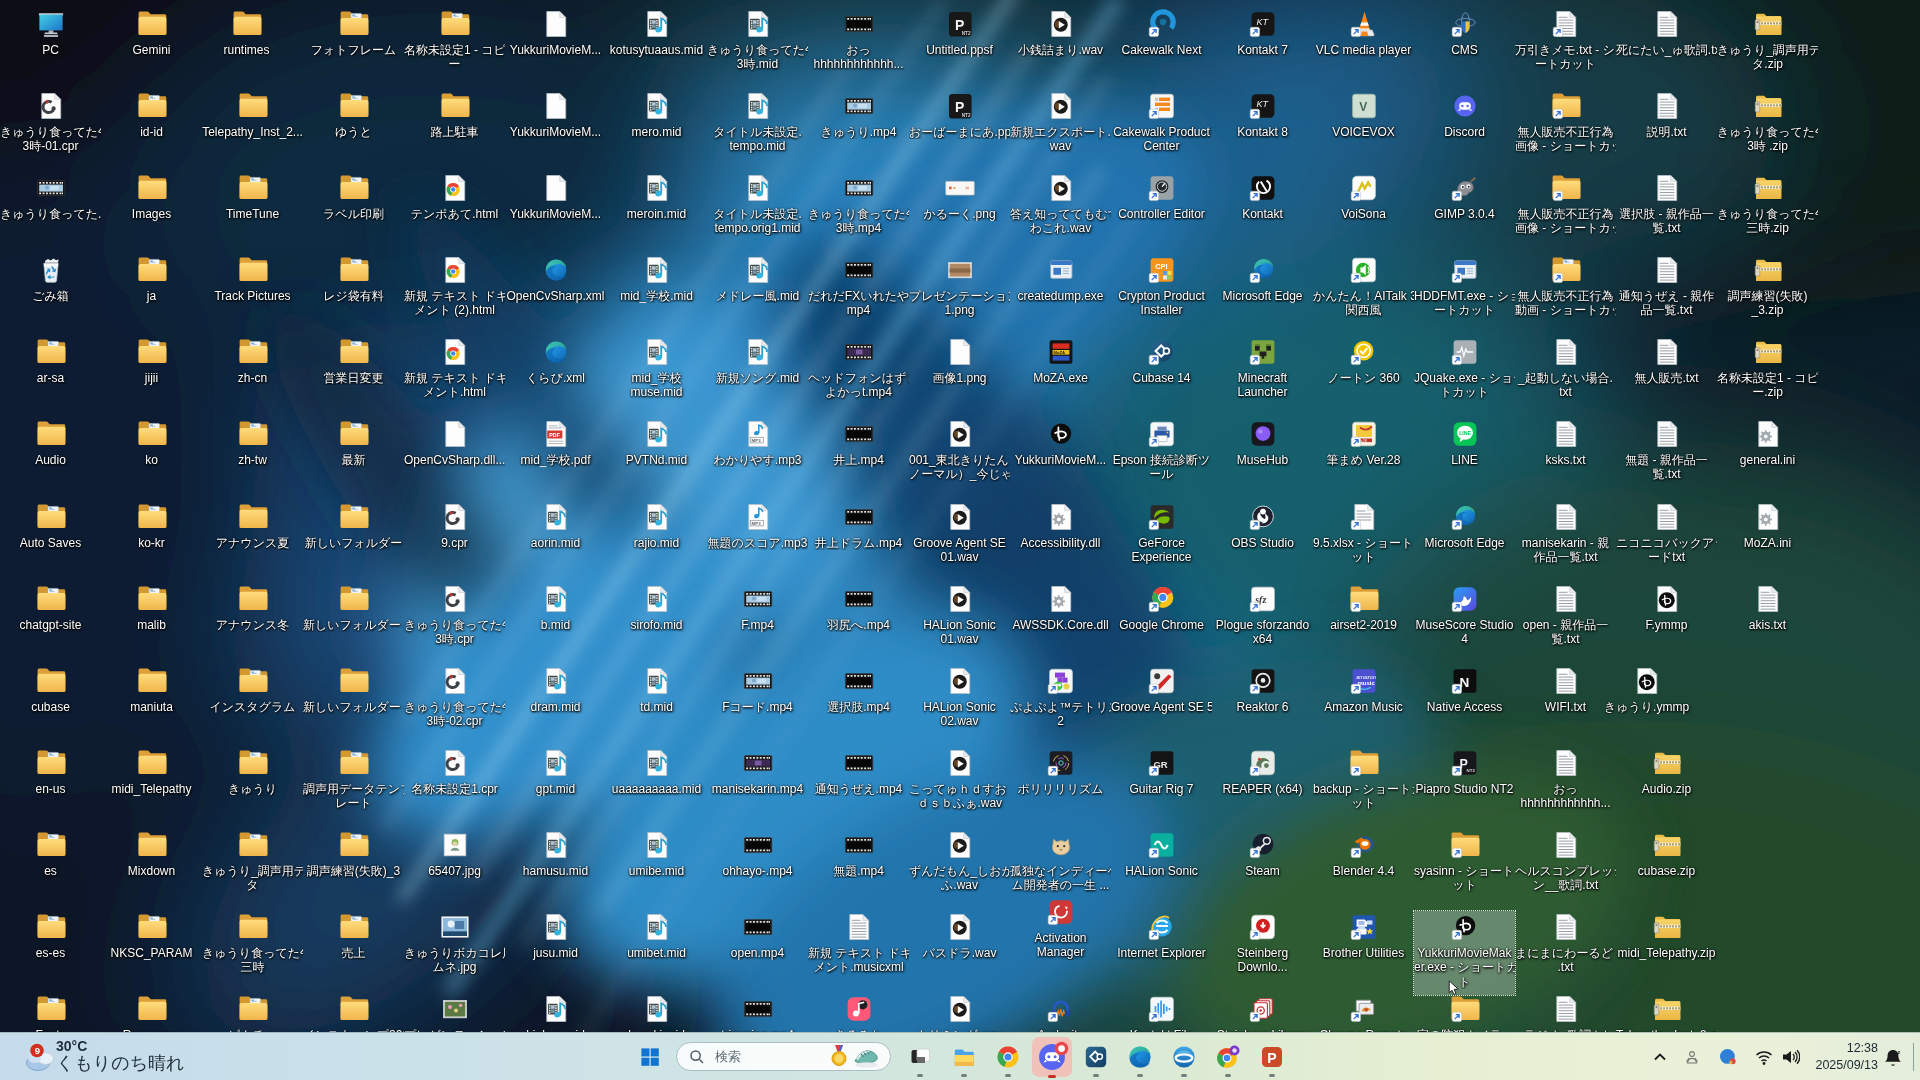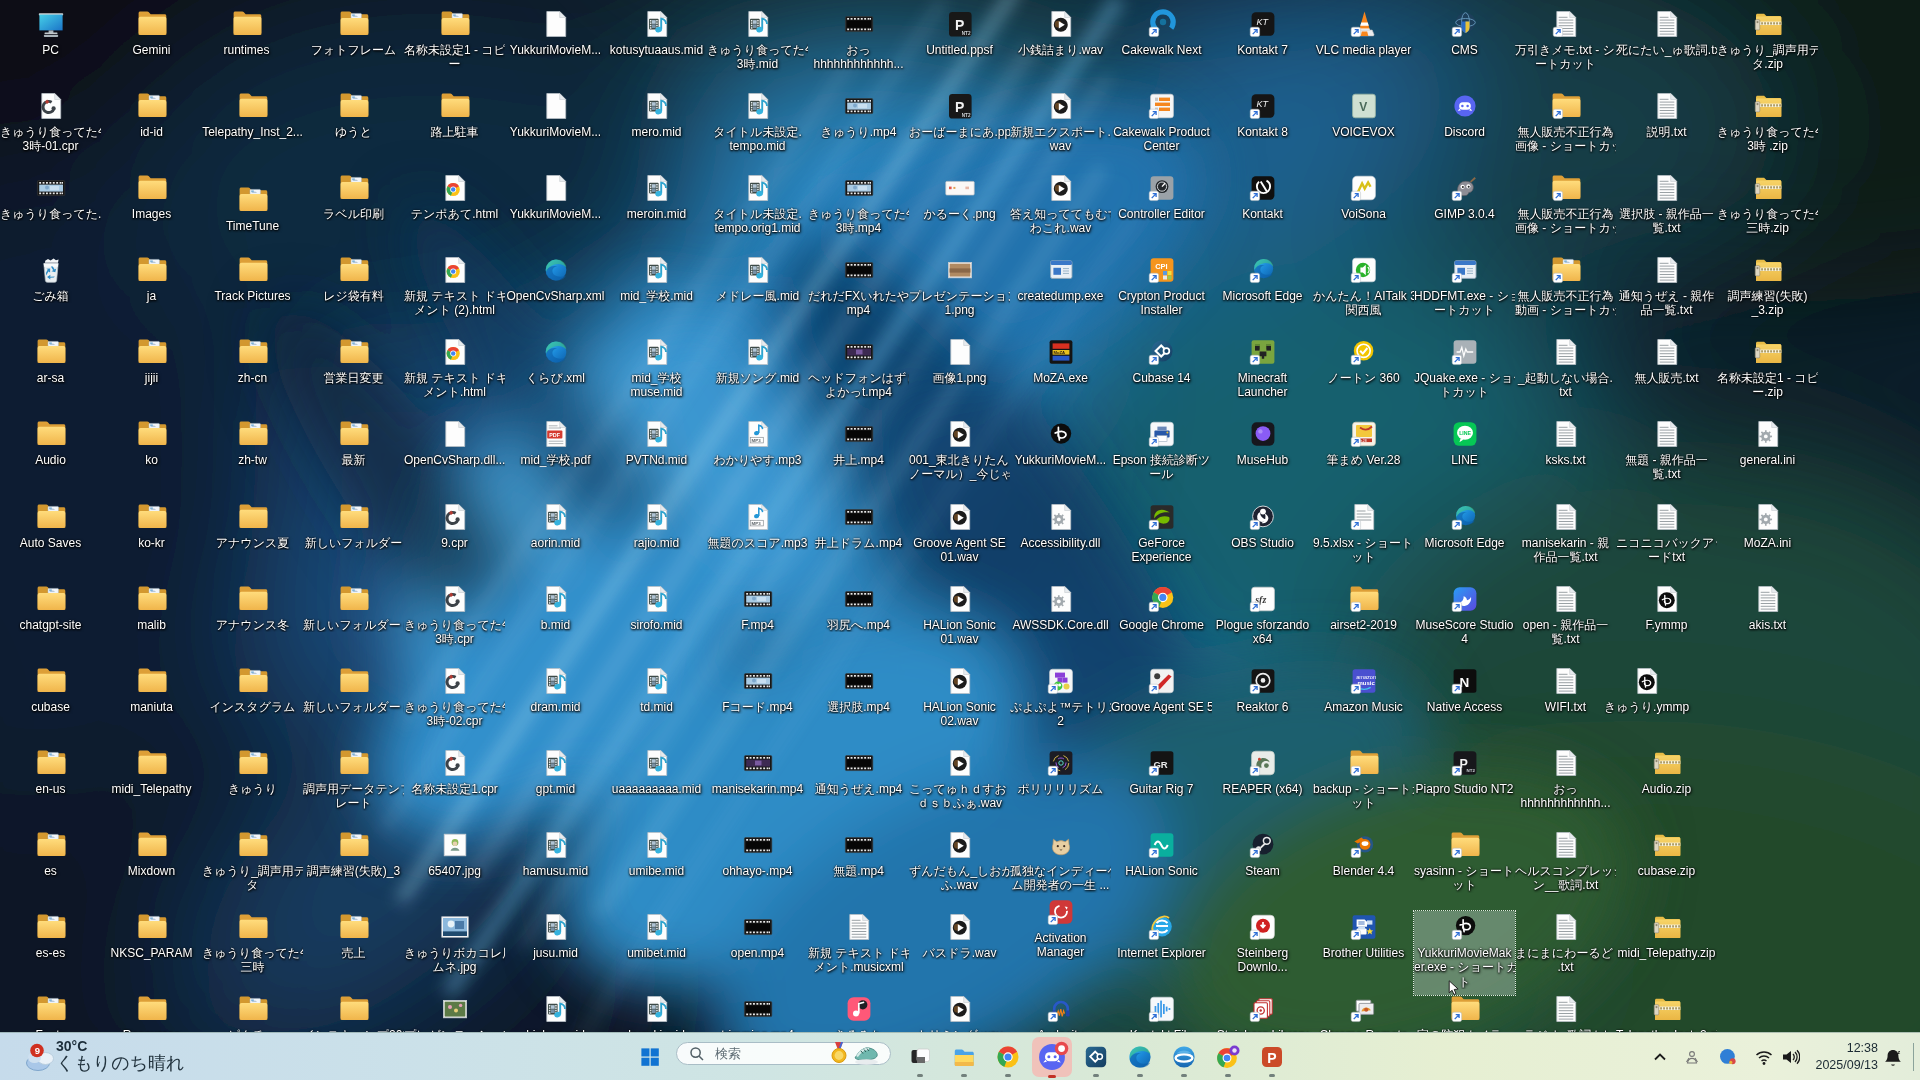--- a/index.html
+++ b/index.html
@@ -11,21 +11,21 @@
 text-shadow:0 1px 2px rgba(0,0,0,.95),0 0 2px rgba(0,0,0,.85),1px 1px 3px rgba(0,0,0,.9)}
 .sel{background:rgba(195,210,204,.38);outline:1px dotted rgba(255,255,255,.85);height:84px}
 #tb{position:absolute;left:0;top:1032px;width:1920px;height:48px;
 background:linear-gradient(90deg,#c6dbeb 0%,#cbe1e9 22%,#cfe5e3 40%,#d9e9d6 58%,#e6efd2 75%,#eaf1da 92%,#e3edda 100%);
 border-top:1px solid rgba(130,155,150,.55);box-sizing:border-box}
 #wx{position:absolute;left:22px;top:4px}
 #wxt{position:absolute;left:56px;top:5px;color:#1d2e3a}
 #wxt .t1{font-size:14px;font-weight:700;line-height:17px}
 #wxt .t2{font-size:18px;line-height:16px;color:#23343f}
 #tstart{position:absolute;left:639px;top:13px;width:22px;height:22px}
-#spill{position:absolute;left:676px;top:9px;width:215px;height:23px;background:rgba(255,255,255,.86);
+#spill{position:absolute;left:676px;top:9px;width:215px;height:29px;background:rgba(255,255,255,.86);
 border:1px solid #a9bdc6;border-radius:16px;display:flex;align-items:center;padding:0 8px 0 12px;box-sizing:border-box}
 #spill span{font-size:13px;color:#5c6a72;margin-left:10px;flex:1}
 .tb24{position:absolute;top:1044px;width:24px;height:24px}
 #tb .tb24{top:12px}
 .rdot{position:absolute;top:40.5px;width:6px;height:3px;border-radius:2px;background:#72807c}
 #dtile{position:absolute;left:1032px;top:4px;width:40px;height:40px;background:#f0c2ba;border-radius:7px}
 #dtile .tbg{position:absolute;left:2px;top:2px;width:36px;height:36px}
 #ddot{position:absolute;left:16px;top:37.5px;width:8px;height:3.5px;border-radius:2px;background:#c23226}
 #tray{position:absolute;left:0;top:0;width:1920px;height:48px}
 .ti{position:absolute;top:14px;width:20px;height:20px}
@@ -983,21 +983,21 @@
         <use href="#fmB"></use>
       </svg>
       <div class="lb">きゅうり食ってた.mp4</div>
     </div>
 <div class="ic" style="left:101px;top:172px">
       <svg class="g" viewBox="0 0 32 32">
         <use href="#f"></use>
       </svg>
       <div class="lb">Images</div>
     </div>
-<div class="ic" style="left:202px;top:184px">
+<div class="ic" style="left:202px;top:172px">
       <svg class="g" viewBox="0 0 32 32">
         <use href="#fi"></use>
       </svg>
       <div class="lb">TimeTune</div>
     </div>
 <div class="ic" style="left:303px;top:172px">
       <svg class="g" viewBox="0 0 32 32">
         <use href="#fi"></use>
       </svg>
       <div class="lb">ラベル印刷</div>

